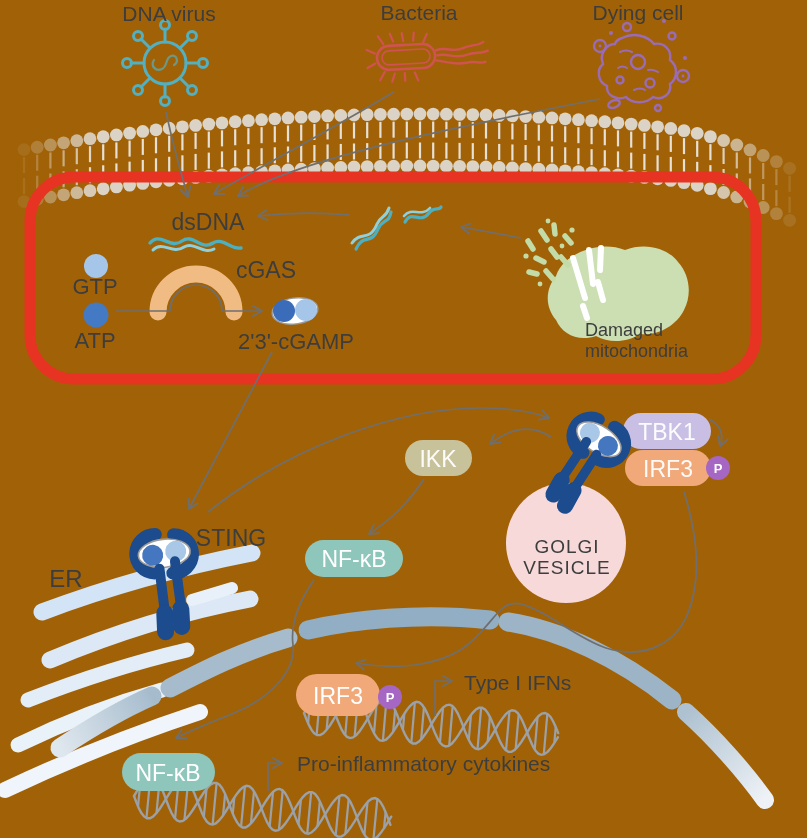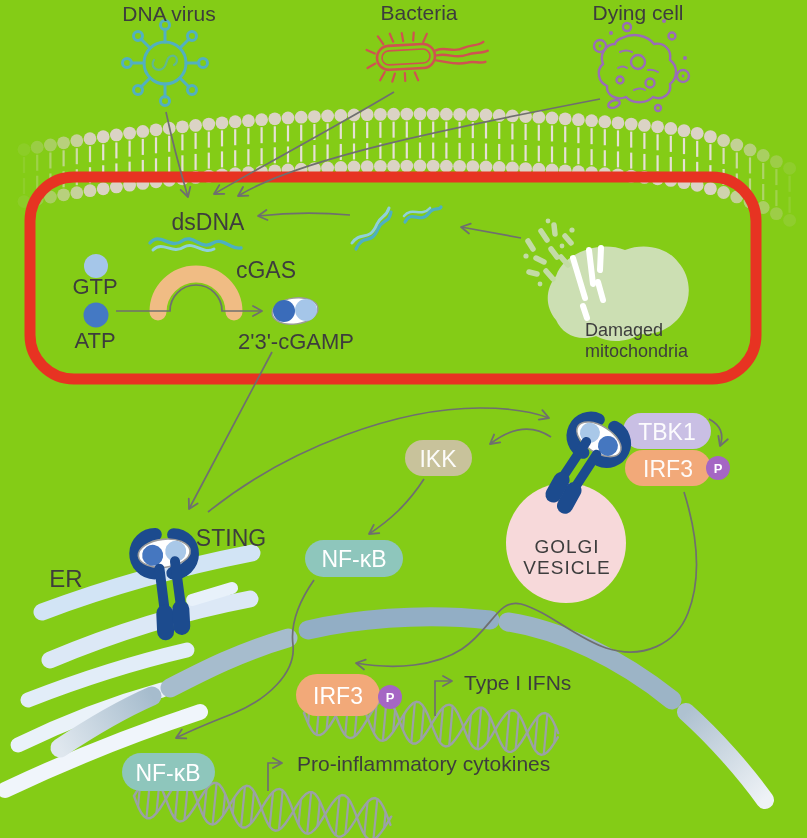--- a/index.html
+++ b/index.html
@@ -1,16 +1,16 @@
 <!DOCTYPE html>
 <html><head>
 <meta charset="utf-8">
 <style>
   html,body{margin:0;padding:0;background:#ffffff;}
-  .stage{position:relative;width:807px;height:838px;background:#84cc16;overflow:hidden;
+  .stage{position:relative;width:807px;height:838px;background:#a16207;overflow:hidden;
          font-family:"Liberation Sans", sans-serif;}
   svg text{font-family:"Liberation Sans", sans-serif;}
   .lbl{fill:#3d3d3d;}
   .boxlbl{fill:#ffffff;}
   .arrow{stroke:#6f6f6f;stroke-width:1.7;fill:none;}
 </style>
 </head>
 <body>
 
 <div class="stage">

